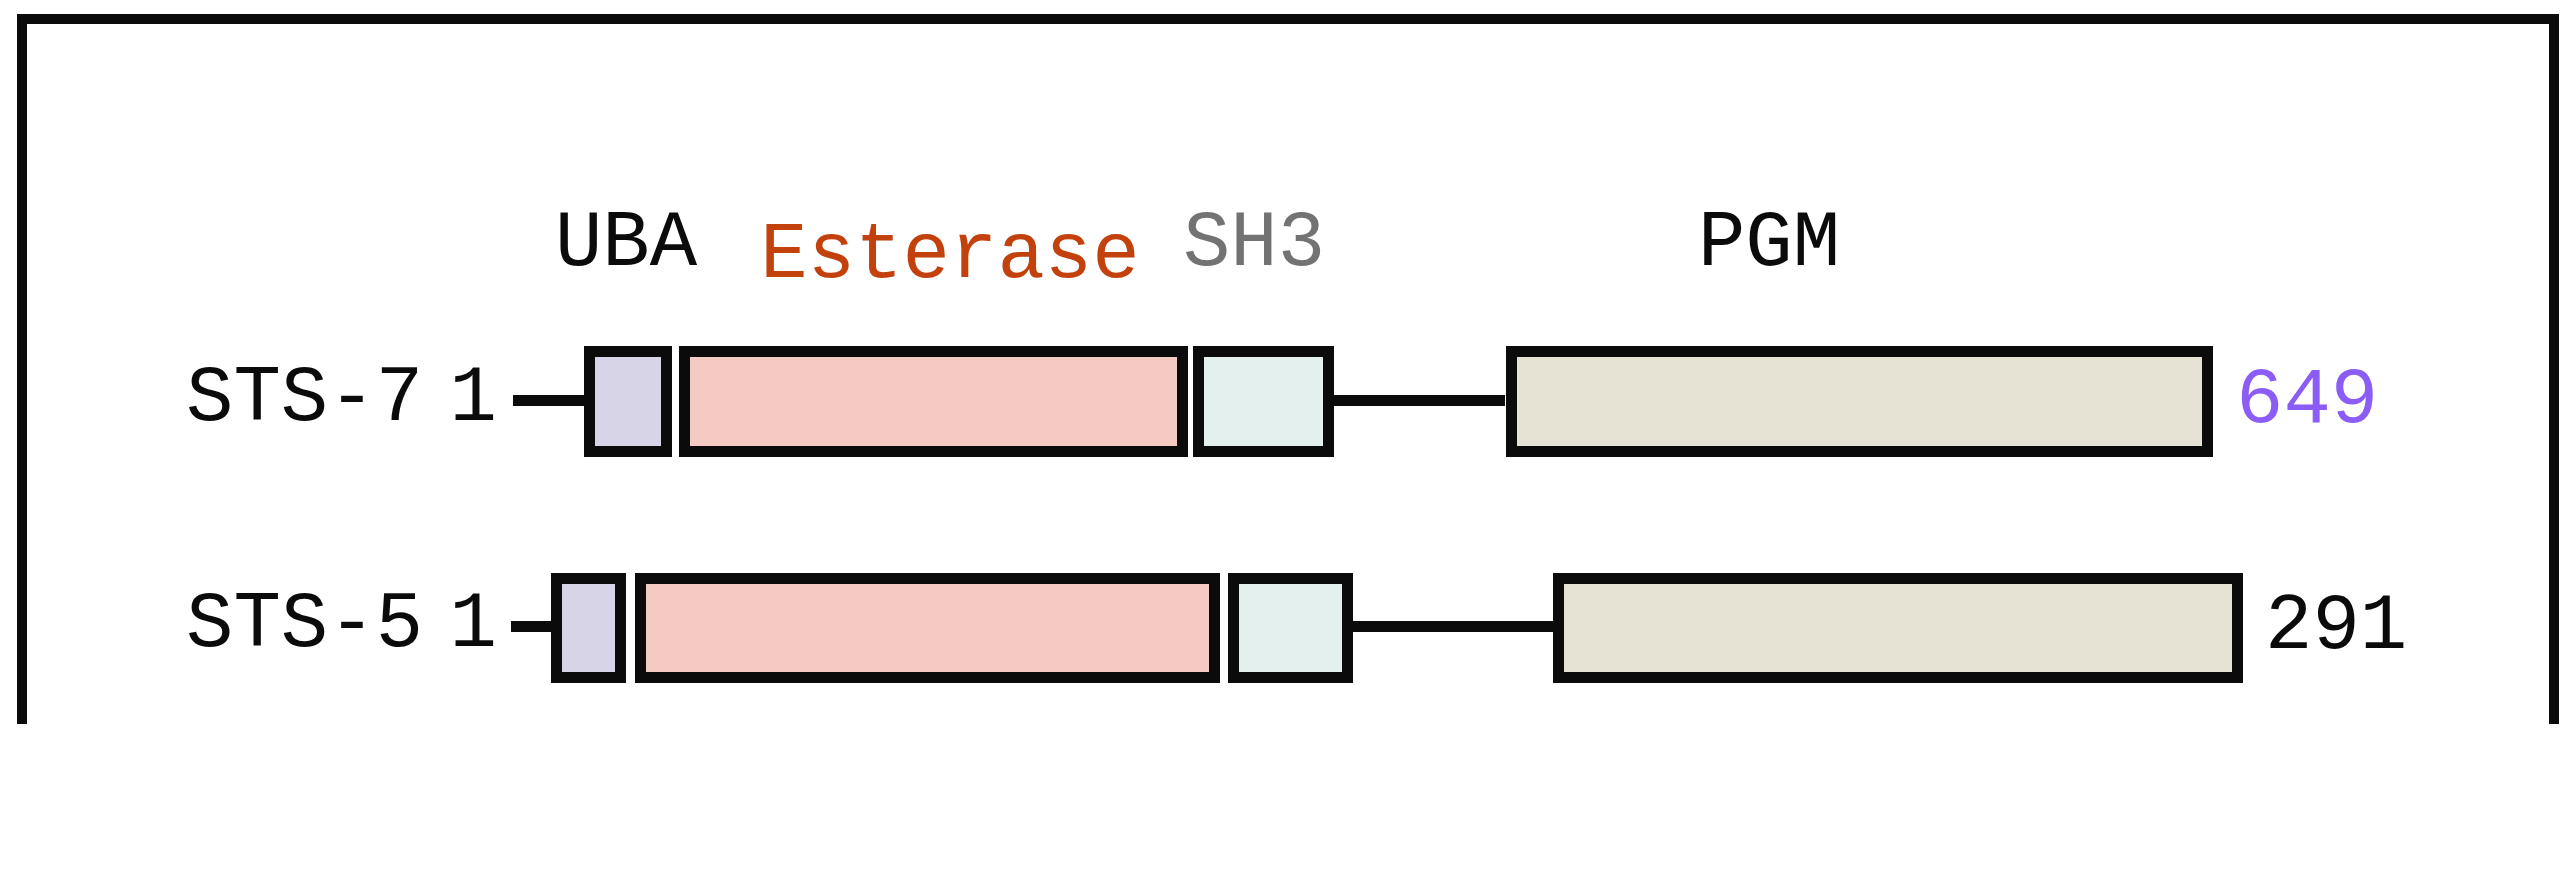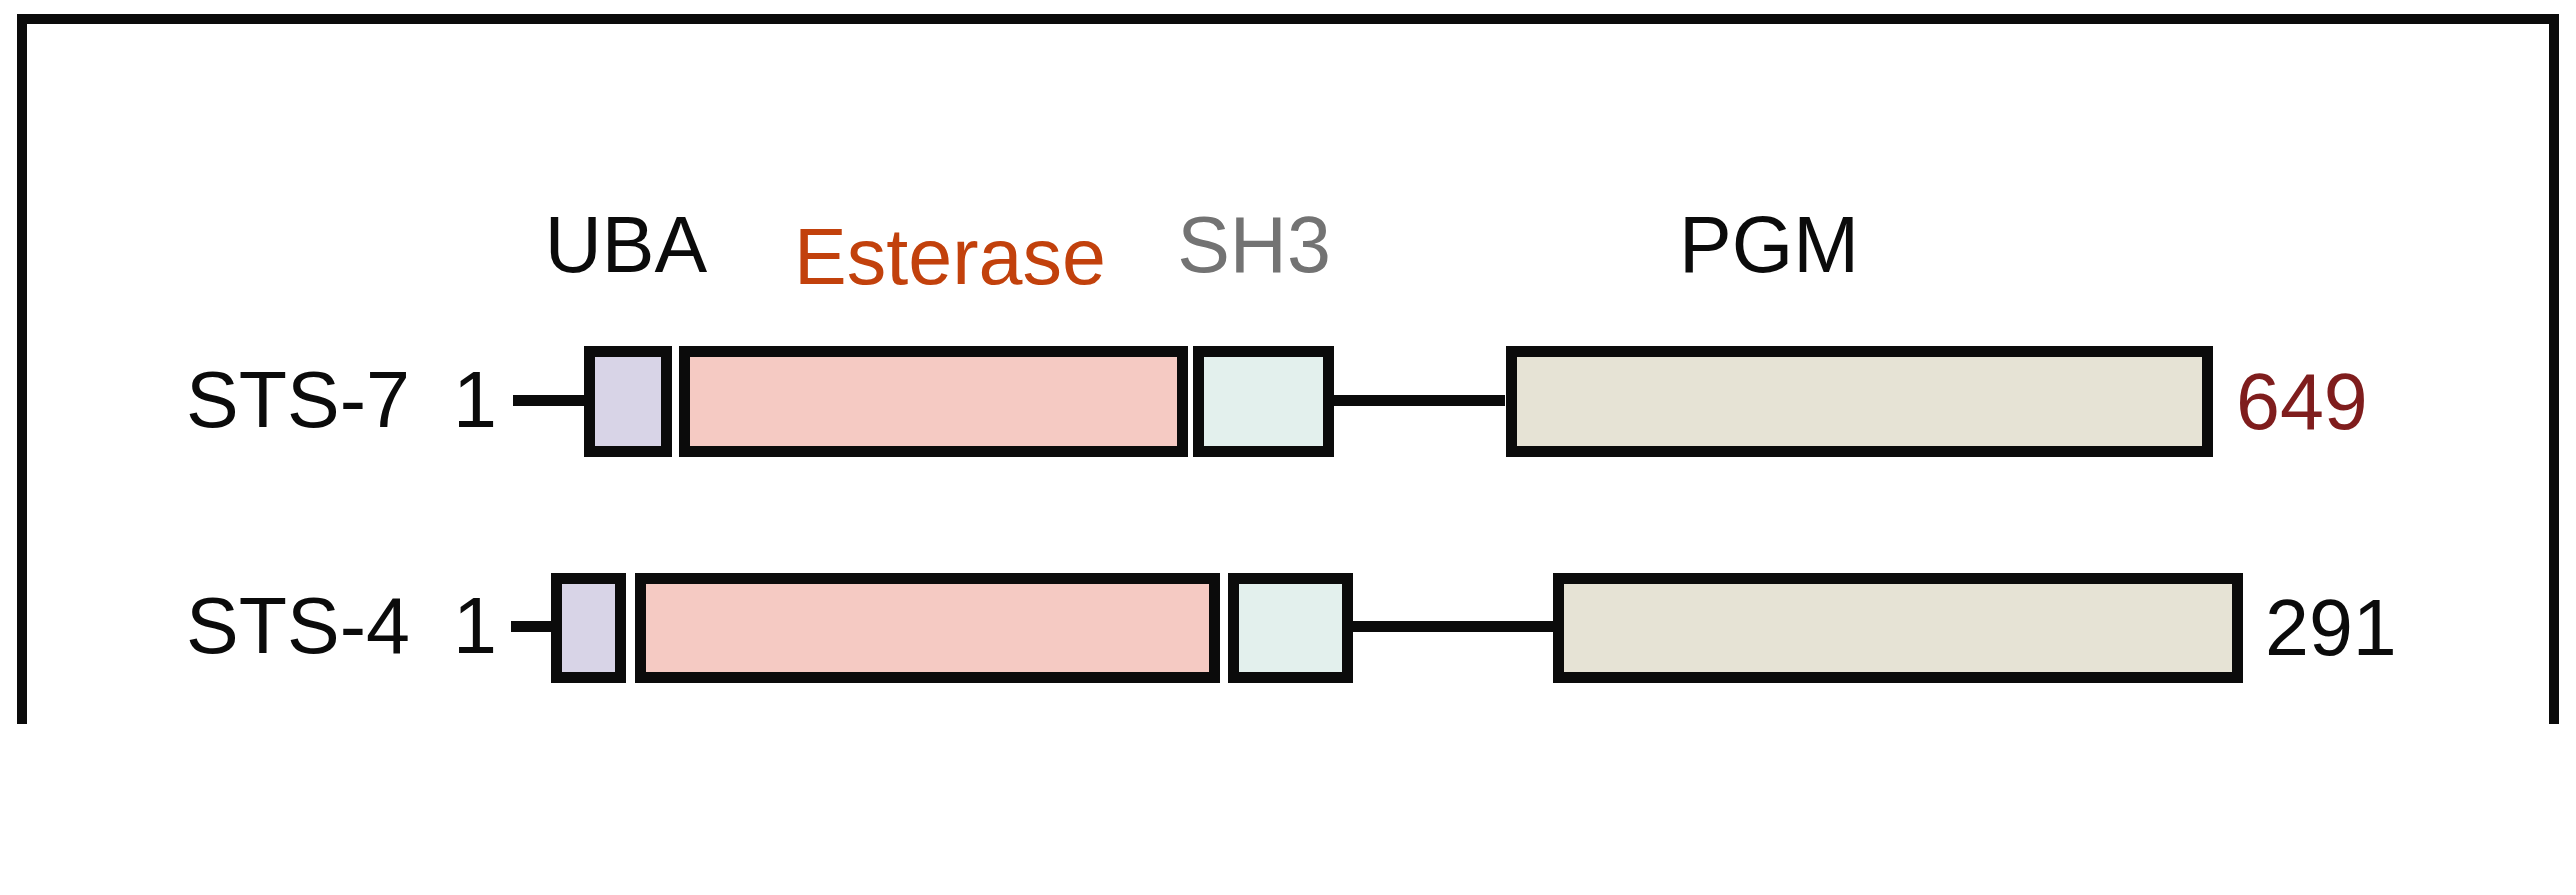--- a/index.html
+++ b/index.html
@@ -6,21 +6,21 @@
     margin: 0;
     padding: 0;
     background: #ffffff;
   }
   #canvas {
     position: relative;
     width: 2576px;
     height: 724px;
     background: #ffffff;
     overflow: hidden;
-    font-family: Liberation Sans, sans-serif;
+    font-family: Liberation Mono, monospace;
   }
   #frame {
     position: absolute;
     box-sizing: border-box;
     background: #ffffff;
   }
   .txt {
     position: absolute;
     font-size: 79px;
     line-height: 1;
@@ -60,24 +60,24 @@
   <div id="rows-layer">
       <div>
         <span class="txt" style="left: 186px; top: 401px; color: rgb(11, 11, 11);">STS-7</span>
         <span class="txt num-right" style="left: 310px; width: 187px; top: 401px; color: rgb(11, 11, 11);">1</span>
         <div class="dline" style="left: 513px; width: 71px; top: 395px; background: rgb(11, 11, 11);"></div>
         <div class="dline" style="left: 1333px; width: 172px; top: 395px; background: rgb(11, 11, 11);"></div>
         <div class="dbox" style="left: 584px; width: 88px; top: 346px; height: 111px; border: 11.2px solid rgb(11, 11, 11); background: rgb(216, 212, 231);"></div>
         <div class="dbox" style="left: 679px; width: 509px; top: 346px; height: 111px; border: 11.2px solid rgb(11, 11, 11); background: rgb(245, 202, 195);"></div>
         <div class="dbox" style="left: 1193px; width: 141px; top: 346px; height: 111px; border: 11.2px solid rgb(11, 11, 11); background: rgb(227, 240, 237);"></div>
         <div class="dbox" style="left: 1506px; width: 707px; top: 346px; height: 111px; border: 11.2px solid rgb(11, 11, 11); background: rgb(230, 227, 213);"></div>
-        <span class="txt" style="left: 2236px; top: 403px; color: #7f1d1d;">649</span>
+        <span class="txt" style="left: 2236px; top: 403px; color: #8b5cf6;">649</span>
       </div>
       <div>
-        <span class="txt" style="left: 186px; top: 627px; color: rgb(11, 11, 11);">STS-4</span>
+        <span class="txt" style="left: 186px; top: 627px; color: rgb(11, 11, 11);">STS-5</span>
         <span class="txt num-right" style="left: 310px; width: 187px; top: 627px; color: rgb(11, 11, 11);">1</span>
         <div class="dline" style="left: 511px; width: 40px; top: 621px; background: rgb(11, 11, 11);"></div>
         <div class="dline" style="left: 1352px; width: 201px; top: 621px; background: rgb(11, 11, 11);"></div>
         <div class="dbox" style="left: 551px; width: 75px; top: 573px; height: 110px; border: 11.2px solid rgb(11, 11, 11); background: rgb(216, 212, 231);"></div>
         <div class="dbox" style="left: 635px; width: 585px; top: 573px; height: 110px; border: 11.2px solid rgb(11, 11, 11); background: rgb(245, 202, 195);"></div>
         <div class="dbox" style="left: 1228px; width: 125px; top: 573px; height: 110px; border: 11.2px solid rgb(11, 11, 11); background: rgb(227, 240, 237);"></div>
         <div class="dbox" style="left: 1553px; width: 690px; top: 573px; height: 110px; border: 11.2px solid rgb(11, 11, 11); background: rgb(230, 227, 213);"></div>
         <span class="txt" style="left: 2265px; top: 629px; color: rgb(11, 11, 11);">291</span>
       </div>
     </div>

